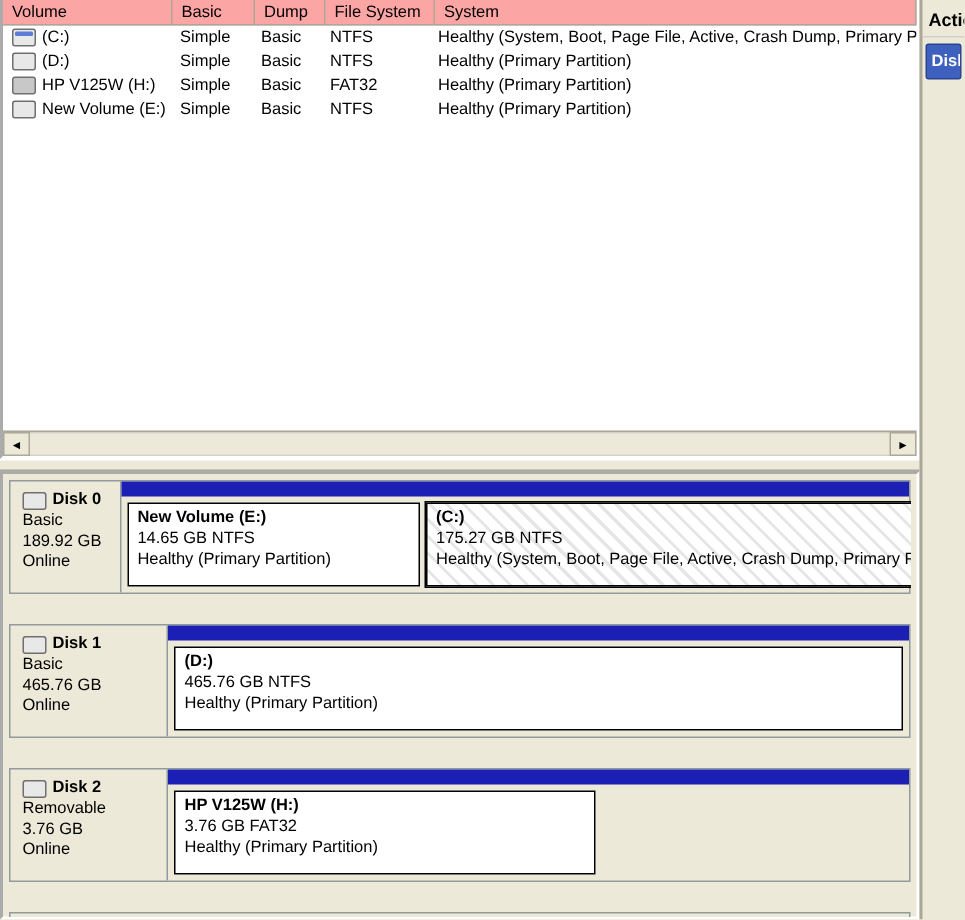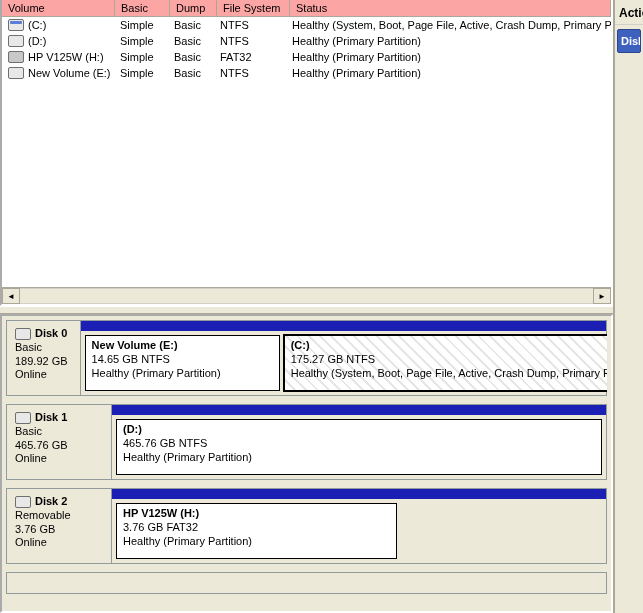--- a/index.html
+++ b/index.html
@@ -31,21 +31,21 @@
 .dicon.rem{background:#c8c8c8}
 
 .hscroll{height:16px;background:#ece9d8;border-top:1px solid #aca899;display:flex;align-items:center}
 .hscroll .btn{width:16px;height:14px;border:1px solid #aca899;background:#ece9d8;display:flex;align-items:center;justify-content:center;font-size:8px}
 .hscroll .track{flex:1;height:14px;border-top:1px solid #d4d0c8;border-bottom:1px solid #d4d0c8}
 
 .splitter{height:6px;background:#ece9d8;border-top:1px solid #fff;border-bottom:1px solid #aca899;cursor:row-resize}
 
 .gpane{flex:1;background:#ece9d8;border:2px inset #fff;padding:4px 4px 0 4px;overflow:hidden;display:flex;flex-direction:column}
 .gscroll{flex:1;overflow-y:auto;overflow-x:hidden}
-.disk-row{display:flex;margin-bottom:8px;border:1px solid #919b9c;background:#ece9d8}
+.disk-row{display:flex;margin-bottom:20px;border:1px solid #919b9c;background:#ece9d8}
 .disk-meta{width:90px;padding:6px 6px 6px 8px;border-right:1px solid #919b9c;font-size:11px;line-height:1.25}
 .disk-meta b{display:flex;align-items:center;gap:4px}
 .disk-meta .meta-line{white-space:nowrap}
 .vol-area{flex:1;display:flex;flex-direction:column}
 .vrowsys{height:10px;background:#1b1fb4}
 .parts{flex:1;display:flex;padding:4px;gap:4px}
 .part{border:1px solid #000;background:#fff;padding:3px 6px;font-size:11px;line-height:1.25;min-height:48px;position:relative}
 .part b{font-weight:700}
 .part.active{background:repeating-linear-gradient(45deg,#fff,#fff 6px,#e6e6e6 6px,#e6e6e6 8px);outline:1px solid #000}
 .cdrow{height:20px}
@@ -66,21 +66,21 @@
 
 <div class="root">
   <div class="main">
 
     <div class="vlist">
       <div class="vlist-headrow">
         <div class="vh vol">Volume</div>
         <div class="vh lay">Basic</div>
         <div class="vh typ">Dump</div>
         <div class="vh fs">File System</div>
-        <div class="vh stat">Status</div>
+        <div class="vh stat">System</div>
       </div>
       <div class="vbody" id="vbody">
           <div class="vrow">
             <div class="vc vol">
               <span class="dicon blue"></span>
               <span>(C:)</span>
             </div>
             <div class="vc lay">Simple</div>
             <div class="vc typ">Basic</div>
             <div class="vc fs">NTFS</div>

